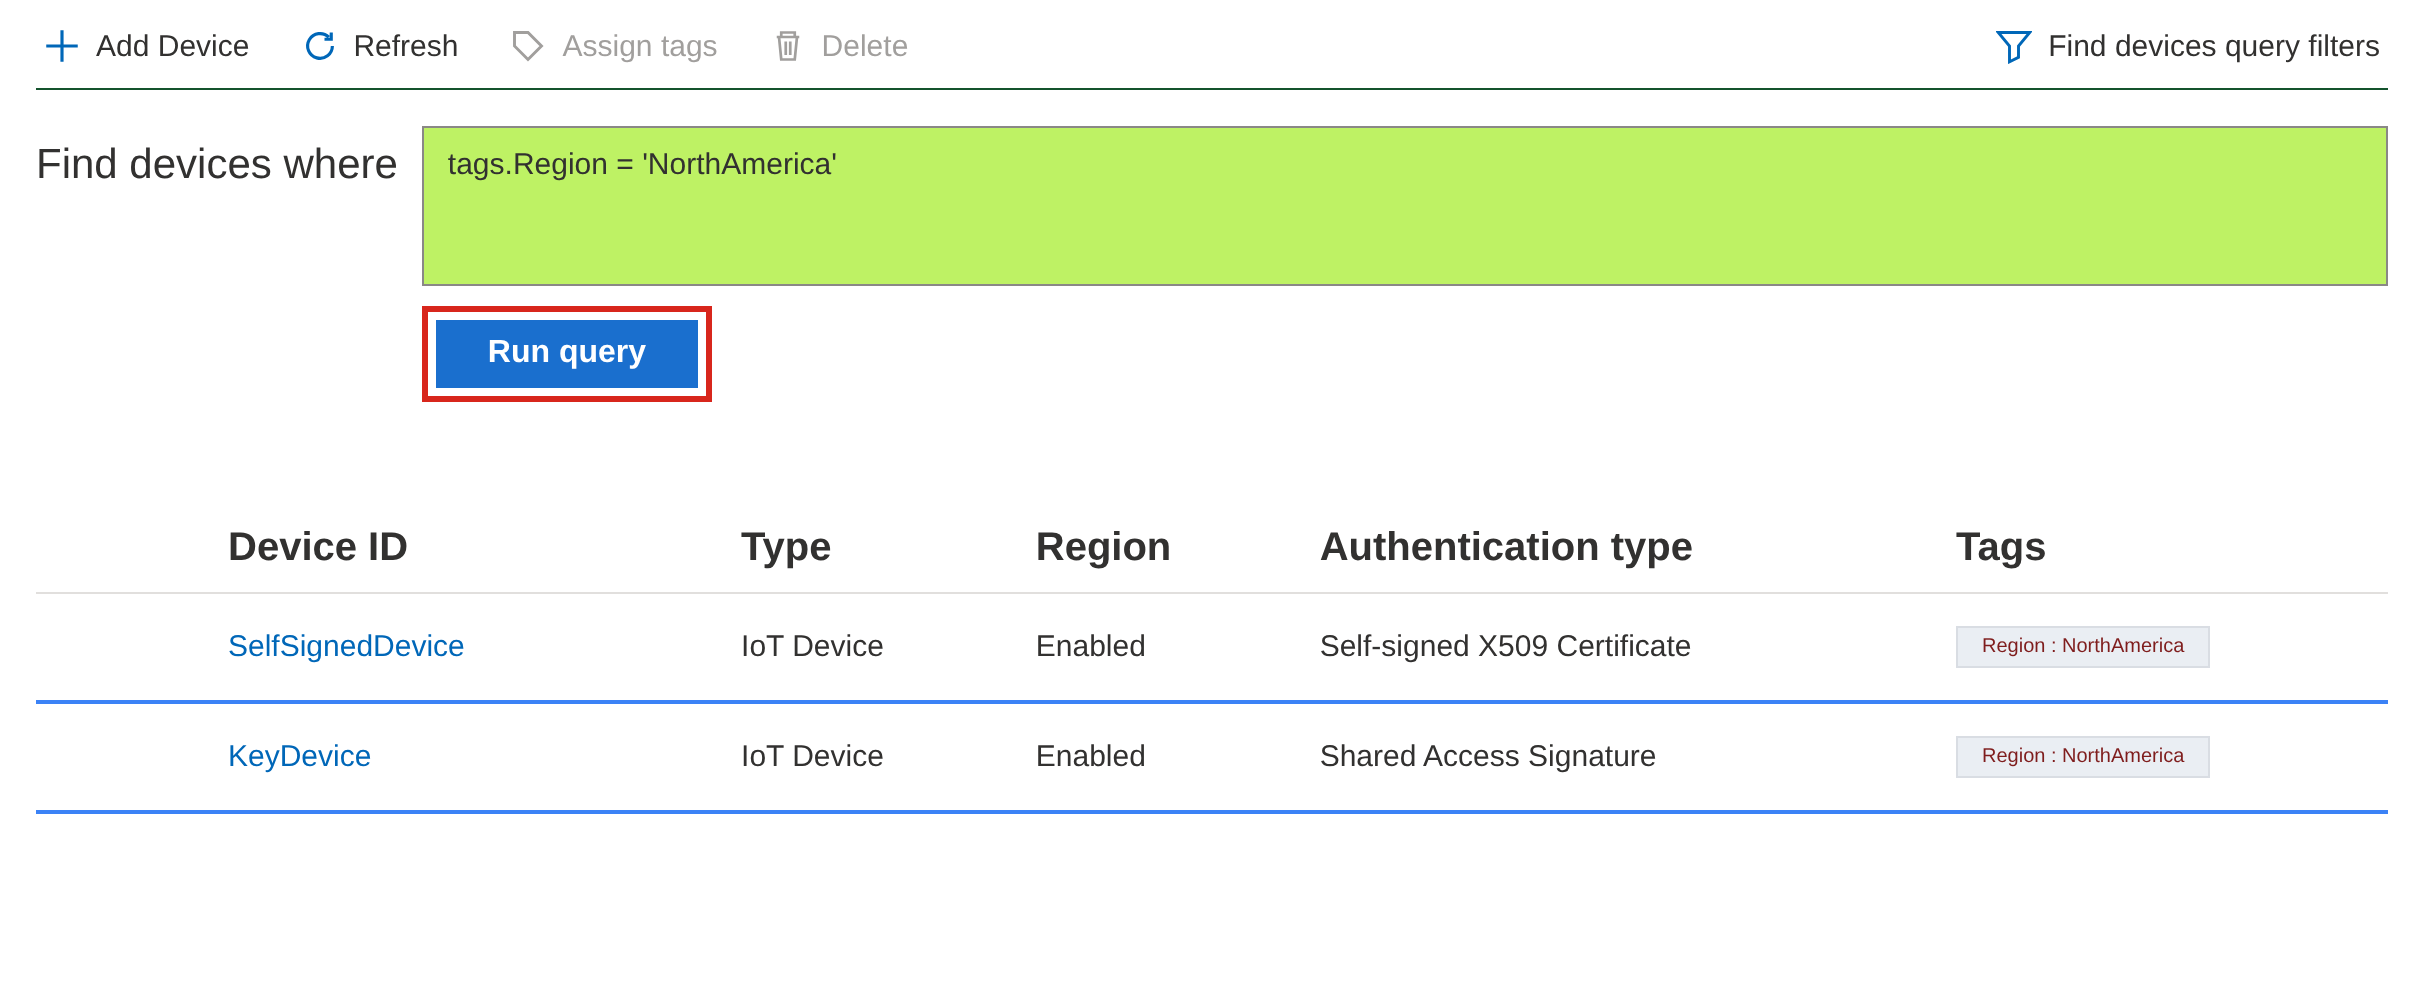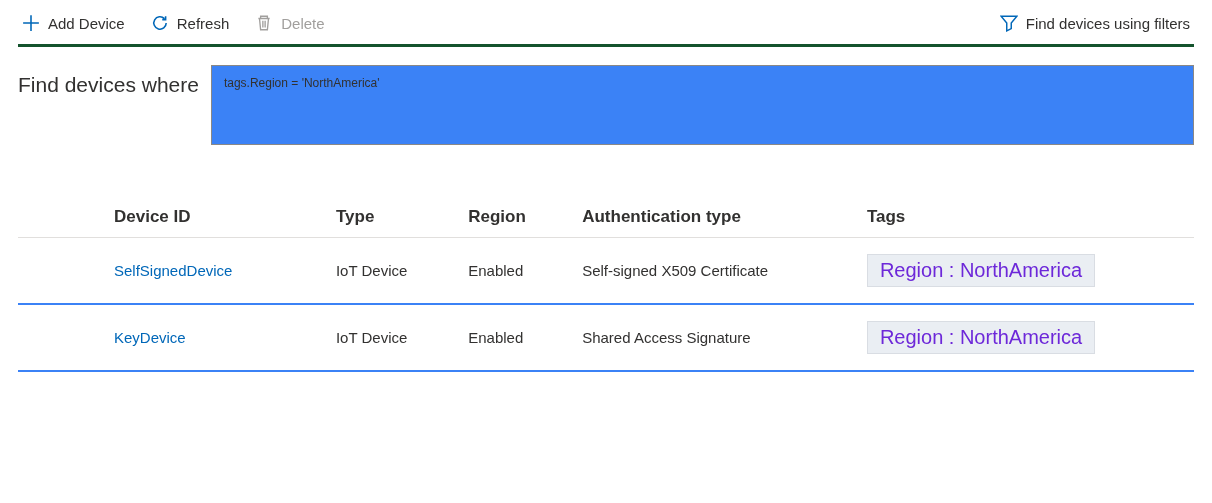--- a/index.html
+++ b/index.html
@@ -9,21 +9,21 @@
       color: #323130;
       background: #fff;
       padding: 6px 18px 18px 18px;
       width: 1212px;
     }
     .toolbar {
       display: flex;
       align-items: center;
       gap: 18px;
       padding: 6px 0 10px 0;
-      border-bottom: 3px solid #14532d;
+      border-bottom: 1px solid #14532d;
     }
     .tbtn {
       display: inline-flex;
       align-items: center;
       gap: 8px;
       font-size: 15px;
       color: #323130;
       cursor: pointer;
       background: transparent;
       border: none;
@@ -39,23 +39,23 @@
       align-items: flex-start;
       gap: 12px;
       margin-top: 18px;
     }
     .query-label { font-size: 21px; padding-top: 8px; white-space: nowrap; }
     .query-right { flex: 1; display: flex; flex-direction: column; gap: 10px; }
     .query-box {
       width: 100%;
       border: 1px solid #8a8886;
       padding: 10px 12px;
-      font-size: 12px;
+      font-size: 15px;
       min-height: 80px;
-      background: #3b82f6;
+      background: #bef264;
     }
     .run-wrap {
       display: inline-block;
       border: 3px solid #d8261c;
       padding: 4px;
       width: fit-content;
     }
     .run-btn {
       background: #1a6fce;
       color: #fff;
@@ -64,39 +64,39 @@
       border: none;
       padding: 8px 26px;
       cursor: pointer;
     }
 
     .table-wrap { margin-top: 52px; }
     table { width: 100%; border-collapse: collapse; }
     th {
       text-align: left;
       font-weight: 600;
-      font-size: 17px;
+      font-size: 20px;
       padding: 10px 14px;
       border-bottom: 1px solid #e1dfdd;
       color: #323130;
     }
     td {
       padding: 16px 14px;
       border-bottom: 2px solid #3b82f6;
       font-size: 15px;
       vertical-align: middle;
     }
     td.link { color: #0067b8; cursor: pointer; }
     .tag-chip {
       display: inline-block;
       background: #eaeef3;
       border: 1px solid #d9dde3;
       padding: 4px 12px;
-      font-size: 20px;
-      color: #6d28d9;
+      font-size: 10px;
+      color: #7f1d1d;
     }
     th:first-child, td:first-child { padding-left: 96px; }
   </style>
 </head>
 <body>
 
 <div class="toolbar">
   <button class="tbtn">
     <span class="ic">
       <svg viewBox="0 0 16 16" width="18" height="18">
@@ -109,47 +109,58 @@
 
   <button class="tbtn">
     <span class="ic">
       <svg viewBox="0 0 16 16" width="18" height="18">
           <path d="M13.5 8a5.5 5.5 0 1 1-1.6-3.9M13 2v3h-3" stroke="#0067b8" stroke-width="1.4" fill="none"></path>
         </svg>
     </span>
     <span>Refresh</span>
   </button>
 
+  <button class="tbtn disabled">
+    <span class="ic">
+      <svg viewBox="0 0 16 16" width="18" height="18">
+          <path d="M2 2h6l6 6-6 6-6-6V2z M5 5h.01" stroke="#a19f9d" stroke-width="1.3" fill="none"></path>
+        </svg>
+    </span>
+    <span>Assign tags</span>
+  </button>
 
   <button class="tbtn disabled">
     <span class="ic">
       <svg viewBox="0 0 16 16" width="18" height="18">
           <path d="M3 4h10M5 4V2h6v2M4 4l1 10h6l1-10 M7 6v6 M9 6v6" stroke="#a19f9d" stroke-width="1.2" fill="none"></path>
         </svg>
     </span>
     <span>Delete</span>
   </button>
 
   <span class="spacer"></span>
 
   <button class="tbtn filter-link">
     <span class="ic">
       <svg viewBox="0 0 16 16" width="18" height="18">
           <path d="M1 2h14l-5 6v5l-4 2V8L1 2z" stroke="#0067b8" stroke-width="1.3" fill="none"></path>
         </svg>
     </span>
-    <span>Find devices using filters</span>
+    <span>Find devices query filters</span>
   </button>
 </div>
 
 <div class="query-row">
   <div class="query-label">Find devices where</div>
   <div class="query-right">
     <div class="query-box">
       <span>tags.Region = 'NorthAmerica'</span>
+    </div>
+    <div class="run-wrap">
+      <button class="run-btn">Run query</button>
     </div>
   </div>
 </div>
 
 <div class="table-wrap">
   <table>
     <thead>
       <tr>
         <th>Device ID</th>
         <th>Type</th>

